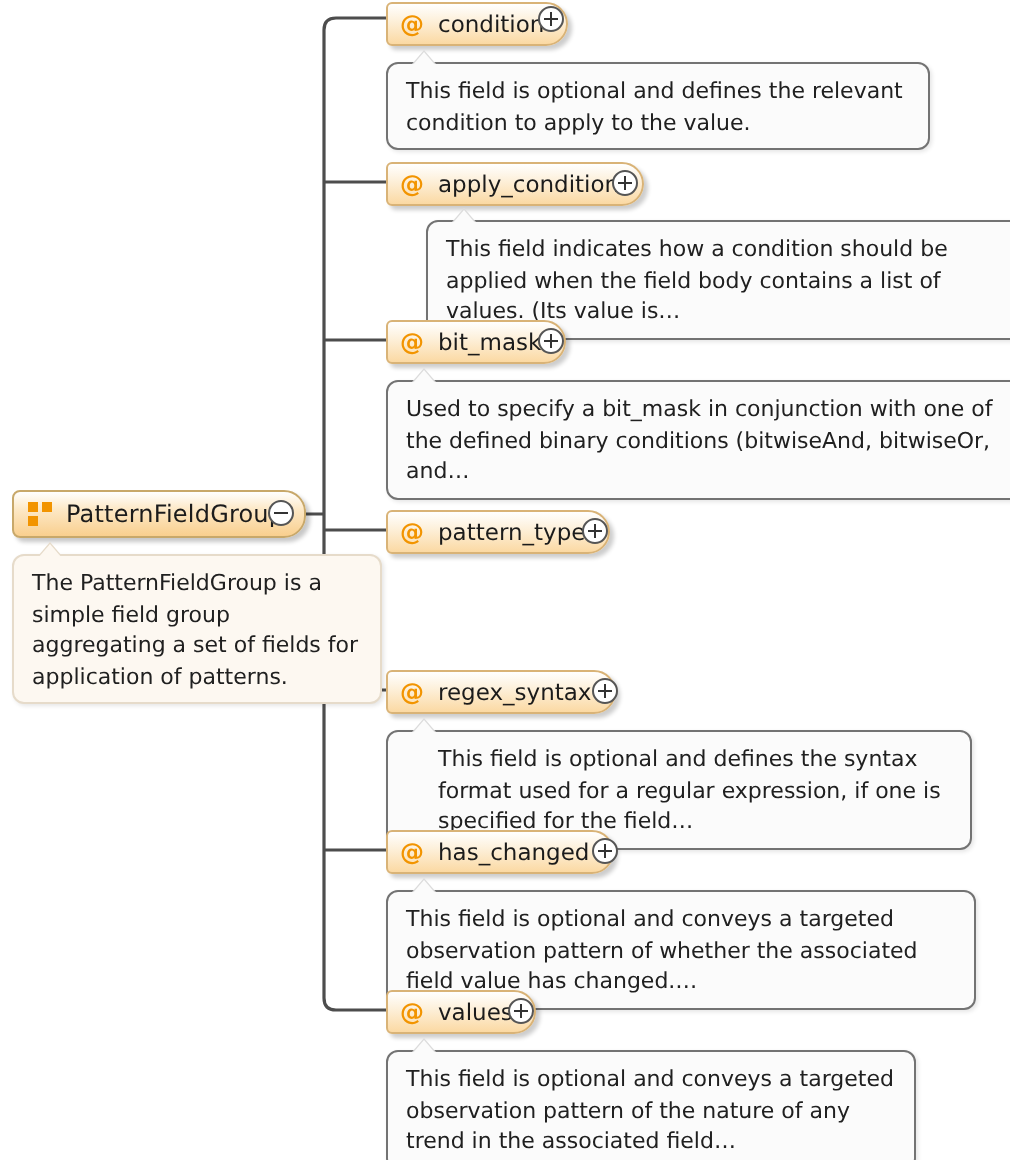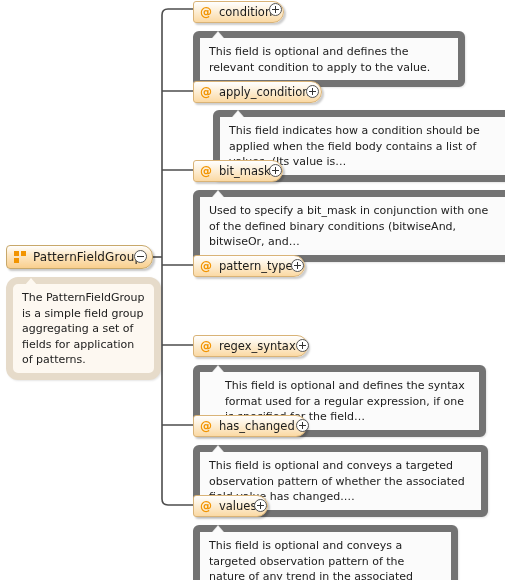--- a/index.html
+++ b/index.html
@@ -120,21 +120,21 @@
     top: 2px;
     width: 1px;
     height: 7px;
     background: #333;
   }
 
   
   .doc-box {
     position: absolute;
     box-sizing: border-box;
-    border: 7px solid #737373;
+    border: 1px solid #737373;
     border-radius: 6px;
     background: #fbfbfb;
     padding: 6px 9px 5px 9px;
     font-size: 11px;
     line-height: 15.5px;
     color: #202020;
     box-shadow: 1px 1px 2px rgba(0,0,0,0.10);
   }
   .doc-box.group-doc {
     background: #fdf8f1;
@@ -182,21 +182,21 @@
   <div class="group-node">
     <span class="grid-icon">
       <i></i>
         <i></i>
         <i></i>
     </span>
     <span class="label">PatternFieldGroup</span>
   </div>
   <div class="expander" style="left:134px; top:250px;"></div>
 
-  <div class="doc-box group-doc" style="left:6px; top:277px; width:155px;border-radius:12px;">
+  <div class="doc-box group-doc" style="left:6px; top:277px; width:185px;">
     <span class="tip"></span>
     <span class="tip-in"></span>
     <span>The PatternFieldGroup is a simple field group aggregating a set of fields for application of patterns.</span>
   </div>
 
   <div class="attr-node" style="left:193px; top:1px;">
     <span class="at">@</span>
     <span class="label">condition</span>
   </div>
   <div class="expander plus" style="left:269px; top:3px;"></div>

